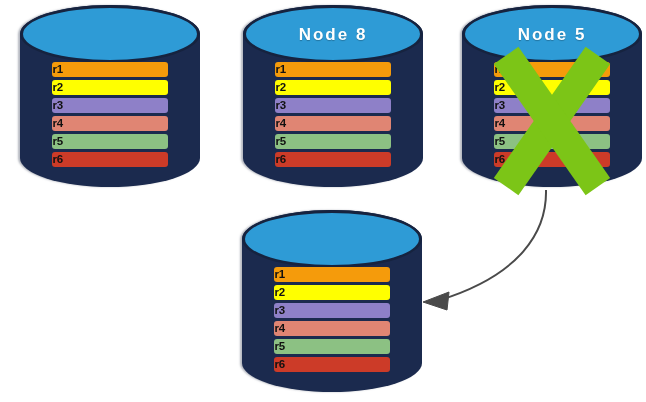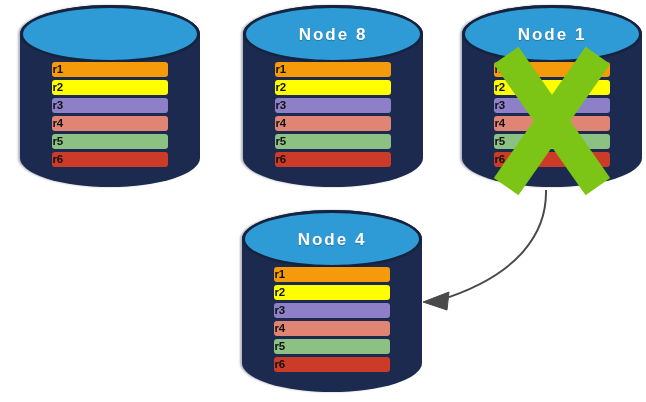--- a/index.html
+++ b/index.html
@@ -131,39 +131,38 @@
       <div class="row" style="background:#8E80C8;">r3</div>
       <div class="row" style="background:#E08573;">r4</div>
       <div class="row" style="background:#8CC183;">r5</div>
       <div class="row" style="background:#CC3B28;">r6</div>
     </div>
   </div>
 
   <div class="node" style="left:462px; top:5px; width:180px; height:182px;">
     <div class="node-body"></div>
     <div class="node-top"></div>
-    <div class="node-title">Node  1</div>
+    <div class="node-title">Node  5</div>
     <div class="rows">
       <div class="row" style="background:#F59B0B;">r1</div>
       <div class="row" style="background:#FFFF00;">r2</div>
       <div class="row" style="background:#8E80C8;">r3</div>
       <div class="row" style="background:#E08573;">r4</div>
       <div class="row" style="background:#8CC183;">r5</div>
       <div class="row" style="background:#CC3B28;">r6</div>
     </div>
     <div class="cross" style="left:18px; top:42px; width:144px; height:148px;">
       <div class="cross-bar a"></div>
       <div class="cross-bar b"></div>
     </div>
   </div>
 
   <div class="node" style="left:242px; top:210px; width:180px; height:182px;">
     <div class="node-body"></div>
     <div class="node-top"></div>
-    <div class="node-title">Node  4</div>
     <div class="rows">
       <div class="row" style="background:#F59B0B;">r1</div>
       <div class="row" style="background:#FFFF00;">r2</div>
       <div class="row" style="background:#8E80C8;">r3</div>
       <div class="row" style="background:#E08573;">r4</div>
       <div class="row" style="background:#8CC183;">r5</div>
       <div class="row" style="background:#CC3B28;">r6</div>
     </div>
   </div>
 

